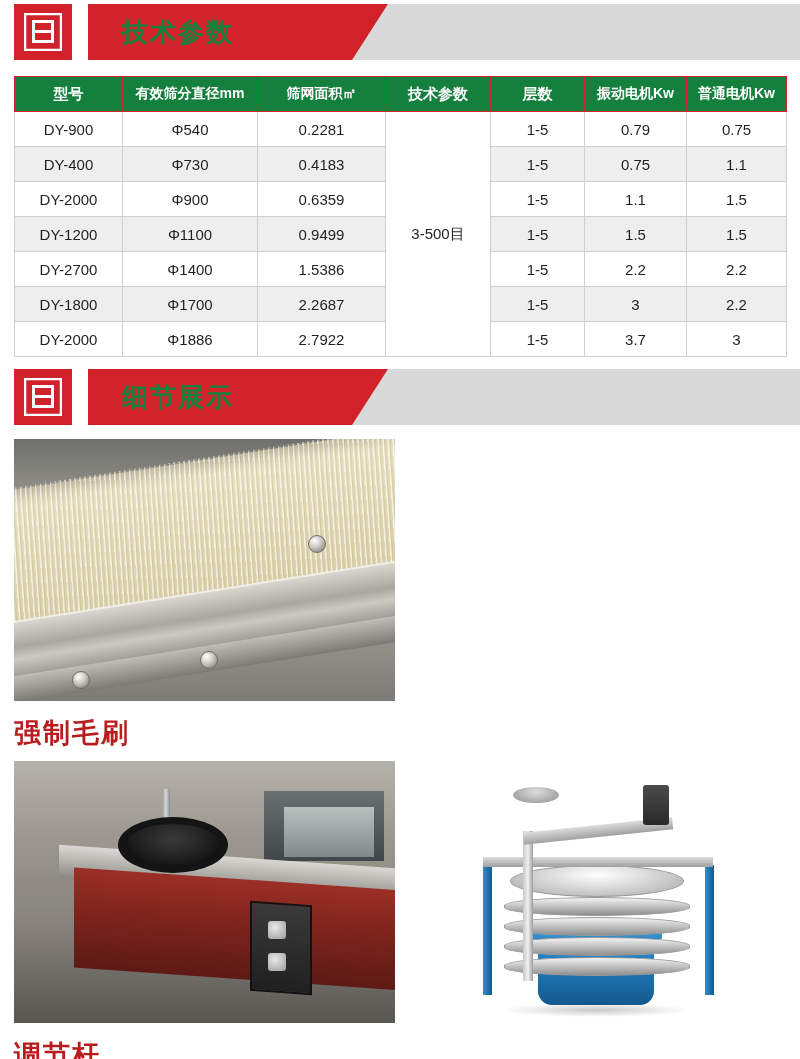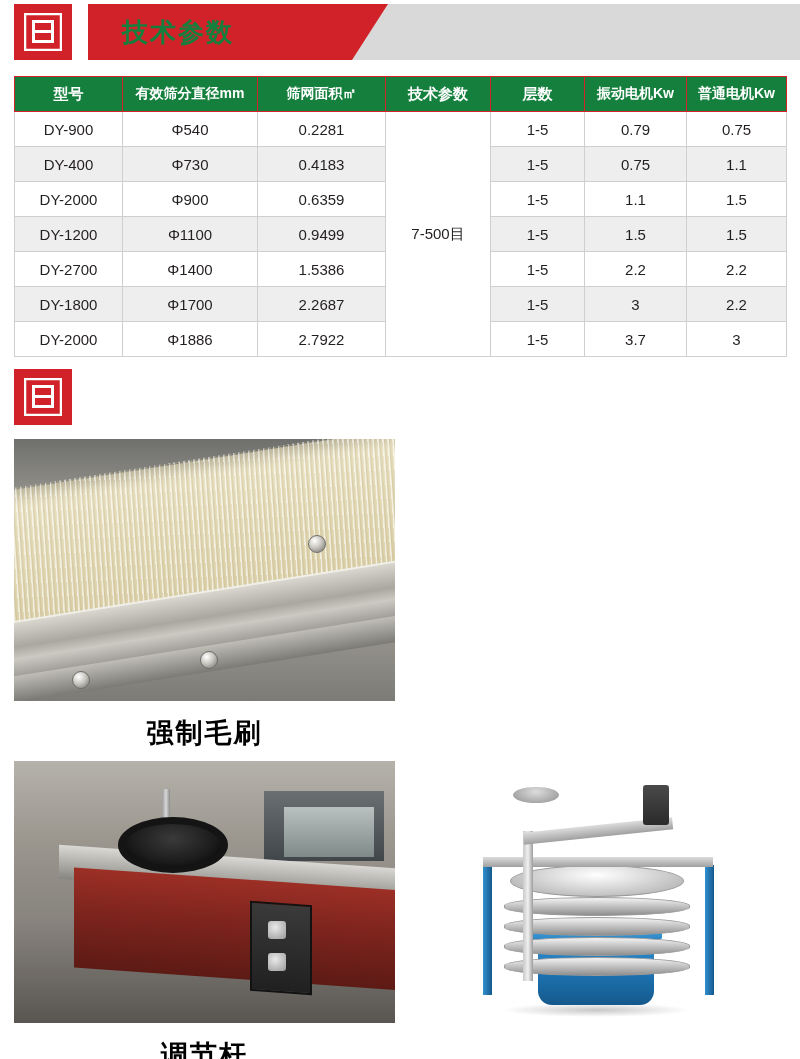--- a/index.html
+++ b/index.html
@@ -128,22 +128,22 @@
     width: 381px;
   }
   .photo {
     width: 381px;
     height: 262px;
     overflow: hidden;
     position: relative;
     background: #cfcfcf;
   }
   .caption {
-    text-align: center;
-    color: #000000;
+    text-align: left;
+    color: #b91c1c;
     font-size: 27px;
     font-weight: bold;
     letter-spacing: 2px;
     padding: 14px 0 10px 0;
   }
   .caption.white-bg { background: #ffffff; }
 
   
   .p-brush {
     background: linear-gradient(180deg,#6f6f6d 0%, #8d8c86 18%, #b9b6ab 42%, #9a9890 70%, #7c7b76 100%);
@@ -427,21 +427,21 @@
           <th>层数</th>
           <th class="narrow">振动电机Kw</th>
           <th class="narrow">普通电机Kw</th>
         </tr>
       </thead>
       <tbody>
         <tr>
           <td>DY-900</td>
           <td>Φ540</td>
           <td>0.2281</td>
-          <td class="merged" rowspan="7">7-500目</td>
+          <td class="merged" rowspan="7">3-500目</td>
           <td>1-5</td>
           <td>0.79</td>
           <td>0.75</td>
         </tr>
         <tr>
           <td>DY-400</td>
           <td>Φ730</td>
           <td>0.4183</td>
           <td>1-5</td>
           <td>0.75</td>
@@ -496,20 +496,25 @@
       <span class="logo-mark">
         <svg viewBox="0 0 38 38" width="38" height="38" aria-hidden="true">
           <rect x="1" y="1" width="36" height="36" fill="none" stroke="#ffffff" stroke-width="2.5"></rect>
           <rect x="8" y="7" width="22" height="3" fill="#ffffff"></rect>
           <rect x="8" y="17" width="22" height="3" fill="#ffffff"></rect>
           <rect x="8" y="27" width="22" height="3" fill="#ffffff"></rect>
           <rect x="8" y="7" width="3" height="23" fill="#ffffff"></rect>
           <rect x="27" y="7" width="3" height="23" fill="#ffffff"></rect>
         </svg>
       </span>
+    </div>
+    <div class="banner">
+      <div class="banner-bg"></div>
+      <div class="banner-red"></div>
+      <div class="banner-title">细节展示</div>
     </div>
   </div>
 
   <div class="img-grid">
 
     <div class="img-row">
 
       <div class="img-cell">
         <div class="photo p-brush">
           <div class="brush-band"></div>

